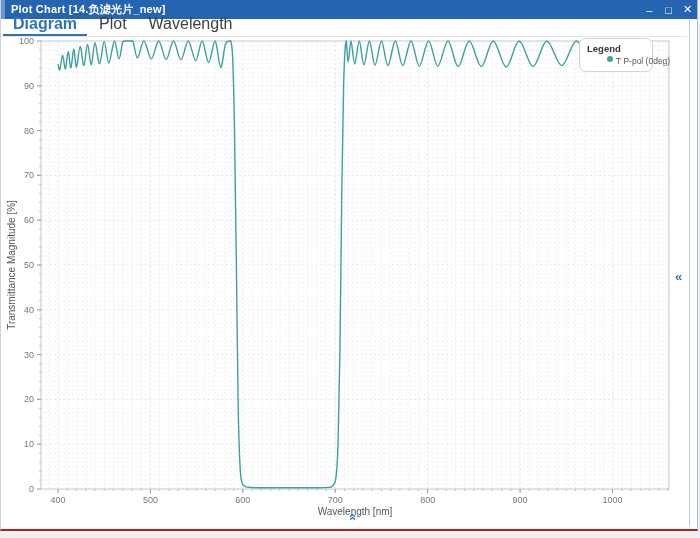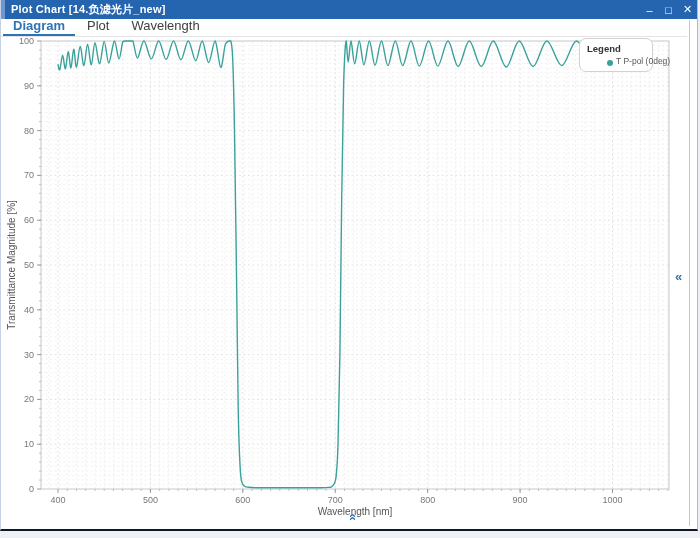--- a/index.html
+++ b/index.html
@@ -1,36 +1,36 @@
 <!DOCTYPE html>
 <html><head>
 <meta charset="utf-8">
 <style>
   html,body{margin:0;padding:0;width:700px;height:538px;background:#eef0f3;
     font-family:"Liberation Sans","DejaVu Sans",sans-serif;overflow:hidden;}
   .window{position:absolute;left:0;top:0;width:696px;height:529px;background:#ffffff;
-    border-left:1px solid #c6d2e6;border-right:1px solid #a9bcd9;border-bottom:2px solid #0f172a;}
+    border-left:1px solid #c6d2e6;border-right:1px solid #a9bcd9;border-bottom:2px solid #b91c1c;}
   .titlebar{position:absolute;left:0;top:0;width:100%;height:19px;background:#2565b0;
     display:flex;align-items:center;}
   .titlebar::before{content:"";width:4px;height:19px;background:#6f97cf;}
   .title{color:#ffffff;font-size:11px;font-weight:bold;padding-left:6px;letter-spacing:.2px;
     white-space:nowrap;}
   .controls{margin-left:auto;display:flex;align-items:center;height:100%;}
   .ctl{color:#ffffff;font-size:11px;width:19px;height:100%;display:flex;align-items:center;
     justify-content:center;cursor:pointer;}
   .tabbar{position:absolute;left:0;top:19px;width:686px;height:17px;background:#ffffff;
     border-bottom:1px solid #e4e4e4;display:flex;align-items:flex-end;}
-  .tab{font-size:13px;color:#404040;padding:2px 10px 3px 10px;margin-left:2px;cursor:pointer;}
+  .tab{font-size:16px;color:#404040;padding:2px 10px 3px 10px;margin-left:2px;cursor:pointer;}
   .tab.active{color:#2e74b5;border-bottom:2px solid #2e74b5;padding-bottom:1px;font-weight:bold;}
   .content{position:absolute;left:0;top:37px;width:694px;height:491px;background:#ffffff;}
   svg text{font-family:"Liberation Sans","DejaVu Sans",sans-serif;}
   .legend{position:absolute;left:578px;top:38px;width:74px;background:#ffffff;
     border:1px solid #d2d2d2;border-radius:7px;padding:4px 6px 5px 7px;box-sizing:border-box;}
   .legend-title{font-size:9.5px;font-weight:bold;color:#333;margin-bottom:2px;}
-  .legend-item{display:flex;align-items:flex-end;font-size:8.5px;color:#555;white-space:nowrap;padding-left:20px;}
+  .legend-item{display:flex;align-items:flex-start;font-size:8.5px;color:#555;white-space:nowrap;padding-left:20px;}
   .legend-dot{width:6px;height:6px;border-radius:50%;margin-right:3px;flex:0 0 auto;}
   .splitter{position:absolute;left:688px;top:20px;width:1px;height:506px;background:#b5c7e2;cursor:col-resize;}
   .chev-right{position:absolute;left:674px;top:271px;color:#2e74b5;font-size:13px;font-weight:bold;
     cursor:pointer;line-height:12px;}
   .chev-bottom{position:absolute;left:348px;top:511px;color:#2e74b5;font-size:13px;font-weight:bold;
     cursor:pointer;transform:rotate(90deg);line-height:12px;}
 </style>
 </head>
 <body>
 

